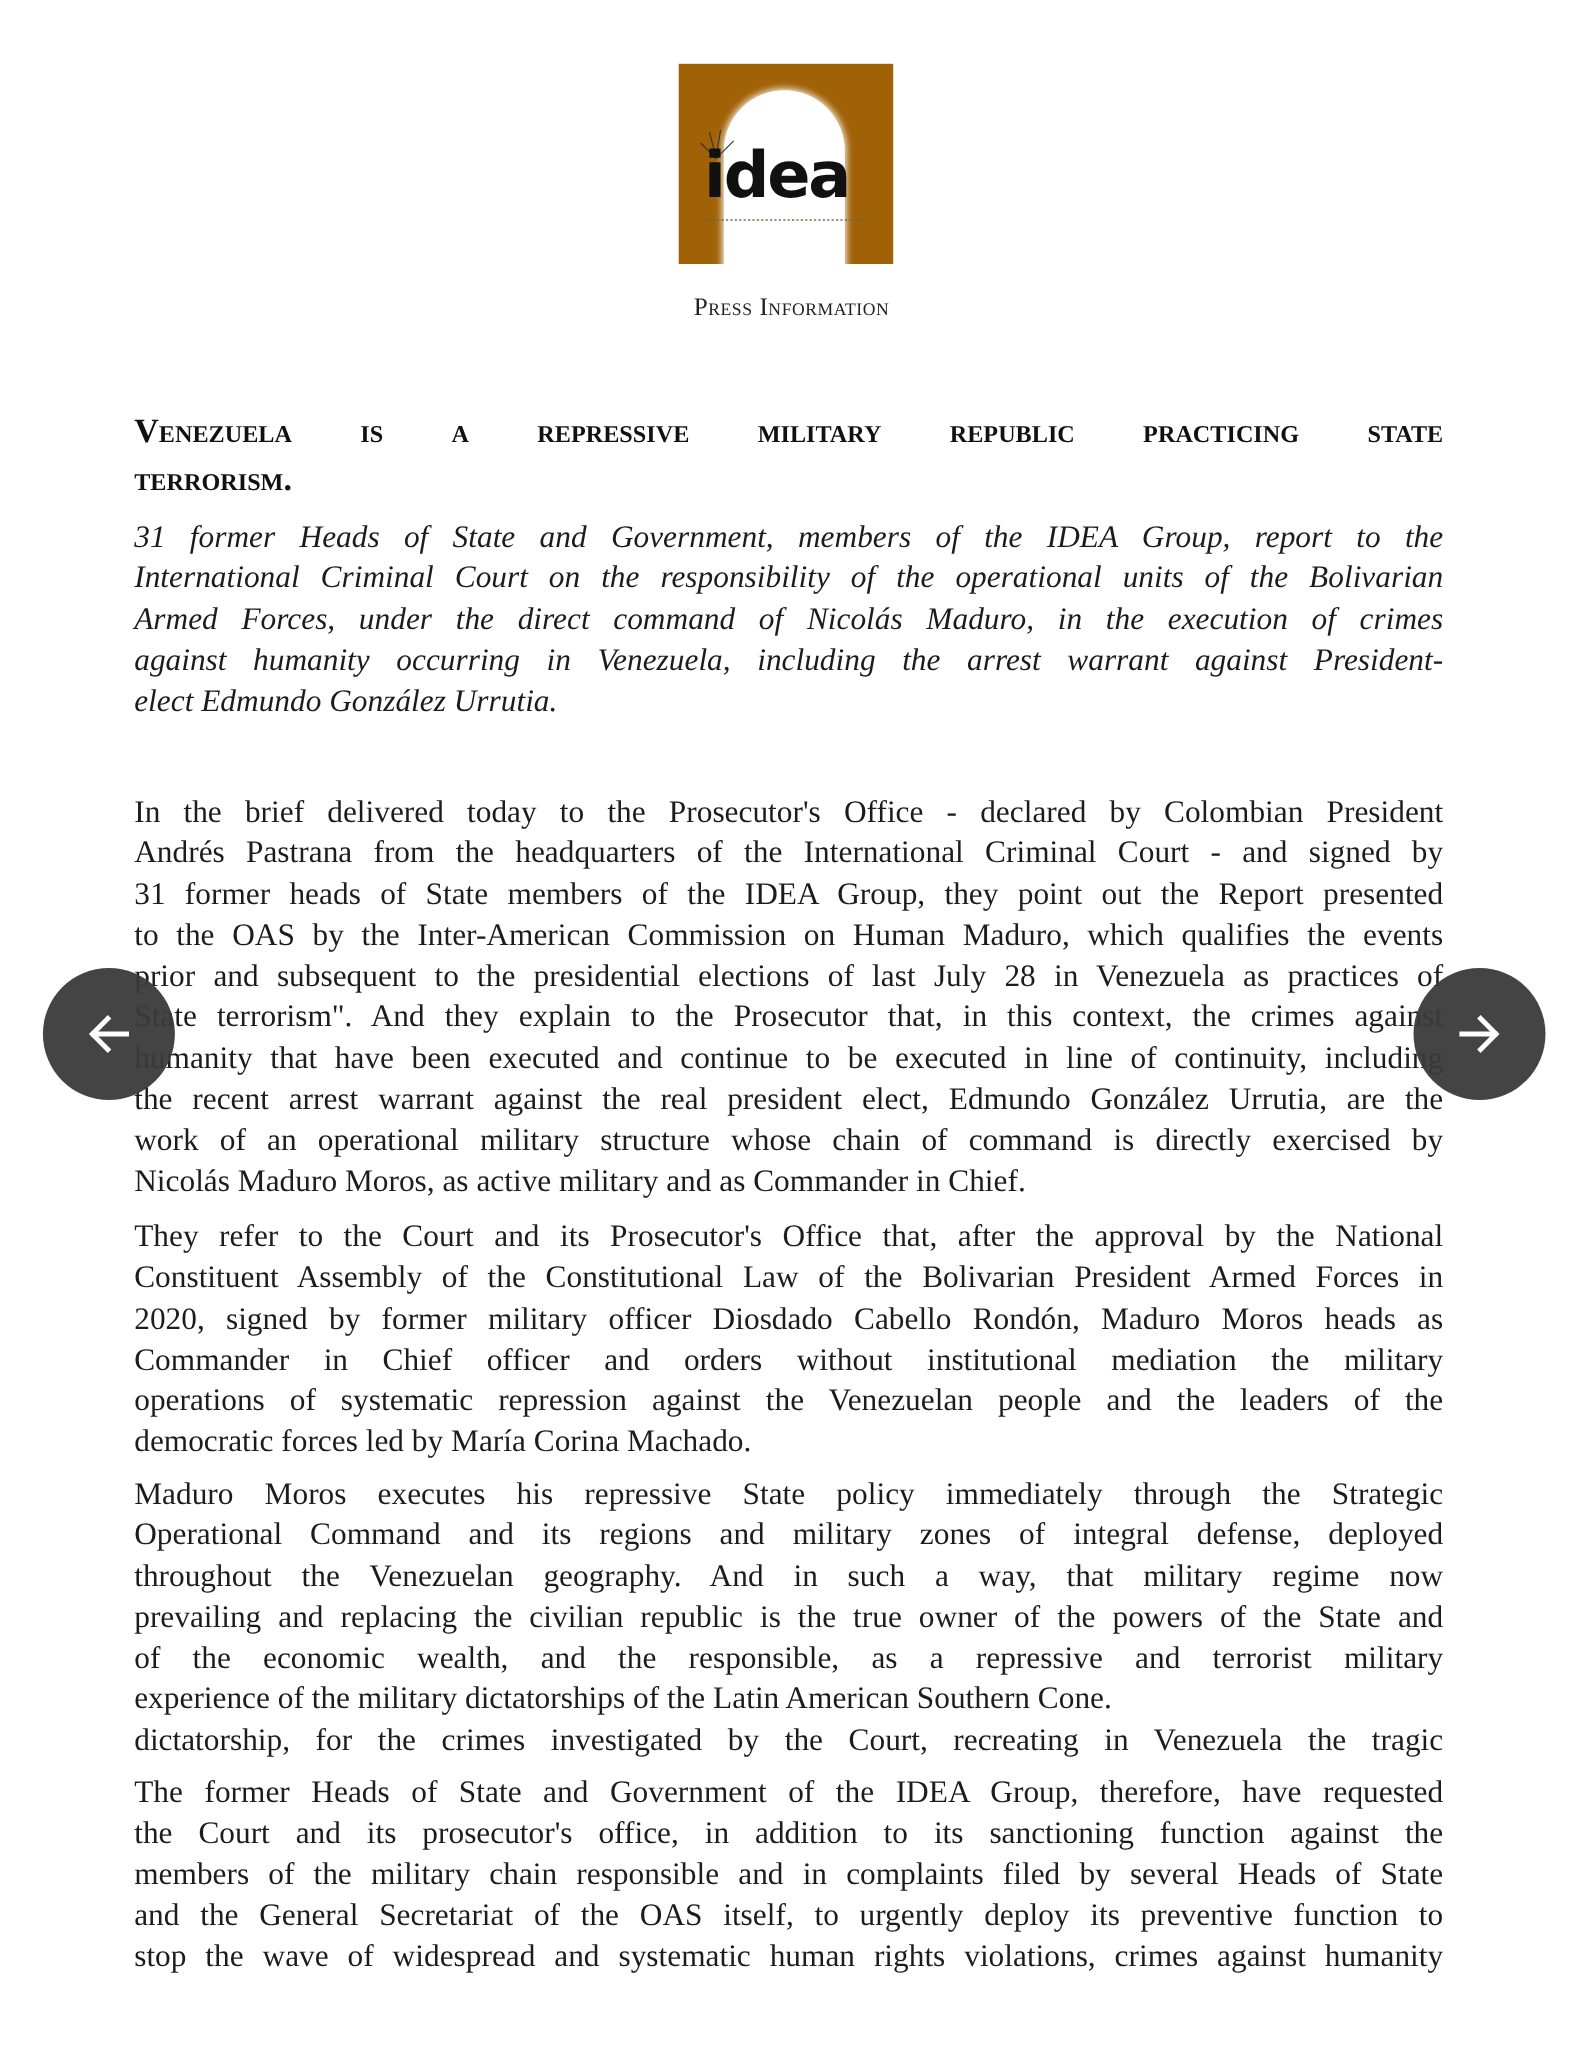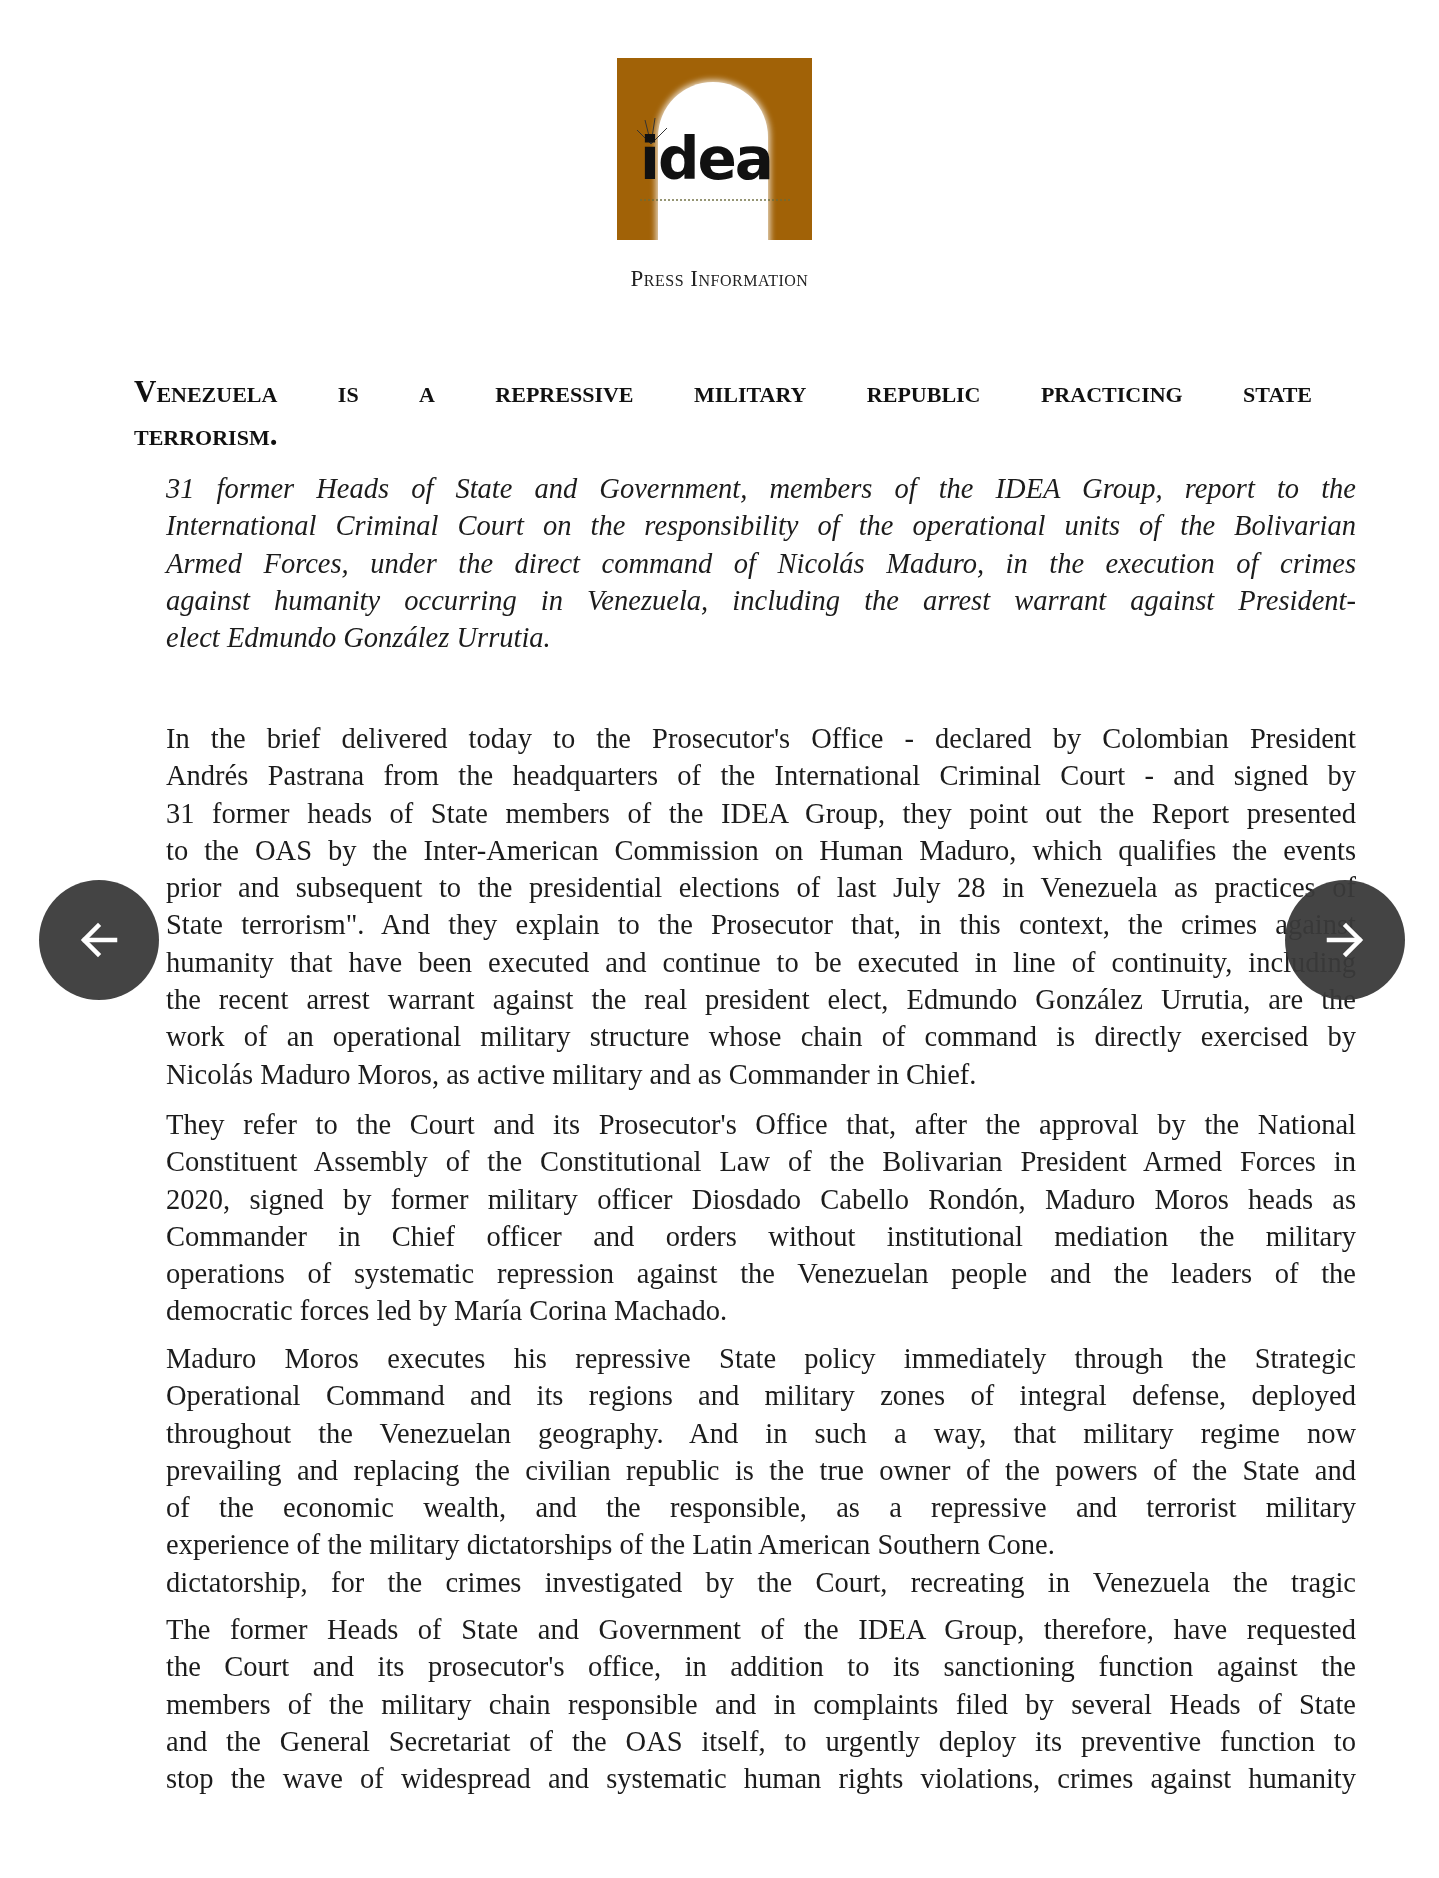--- a/index.html
+++ b/index.html
@@ -8,24 +8,24 @@
   .logo { position: absolute; left: 617px; top: 58px; width: 195px; height: 182px; background: #f6d333; overflow: hidden; }
   .bulb { position: absolute; left: 41px; top: 24px; width: 110px; height: 190px; background: #ffffff; border-radius: 55px 55px 0 0; box-shadow: 0 0 6px 2px rgba(255,255,255,0.8); }
   .bulb-neck { position: absolute; left: 48px; top: 150px; width: 96px; height: 40px; background: #ffffff; }
   .logo-word { position: absolute; left: 23px; top: 72px; font-family: "DejaVu Sans", sans-serif; font-weight: bold; font-size: 58px; letter-spacing: -2px; color: #111; line-height: 1; }
   .logo-rays { position: absolute; left: 14px; top: 58px; width: 40px; height: 30px; }
   .logo-tagline { position: absolute; left: 23px; top: 141px; width: 150px; height: 3px; border-top: 2px dotted #6b6b3a; opacity: 0.7; }
 
   .press-label { position: absolute; left: 0; width: 1439px; top: 266px; text-align: center; font-size: 23px; font-variant: small-caps; letter-spacing: 0.5px; color: #222; }
 
   .title { position: absolute; left: 122px; top: 370px; width: 1190px; font-weight: bold; font-variant: small-caps; font-size: 31px; line-height: 43px; color: #111; }
-  .title .line { display: block; text-align: justify; text-align-last: justify; white-space: nowrap; margin-left: 12px; }
+  .title .line { display: block; text-align: justify; text-align-last: justify; white-space: nowrap; }
   .title .line.last { text-align-last: left; }
 
-  .lines { position: absolute; left: 122px; width: 1190px; font-size: 28.5px; line-height: 37.3px; color: #1c1c1c; margin-left: 44px; }
+  .lines { position: absolute; left: 122px; width: 1190px; font-size: 28.5px; line-height: 37.3px; color: #1c1c1c; }
   .lines .line { display: block; text-align: justify; text-align-last: justify; white-space: nowrap; height: 37.3px; }
   .lines .line.last { text-align-last: left; }
   .subtitle { top: 470px; font-style: italic; }
   .p1 { top: 720px; }
   .p2 { top: 1106px; }
   .p3 { top: 1340px; }
   .p4 { top: 1611px; }
 
   .nav-btn { position: absolute; top: 880px; width: 120px; height: 120px; border-radius: 50%; background: rgba(58,58,58,0.95); display: flex; align-items: center; justify-content: center; cursor: pointer; }
   .nav-prev { left: 39px; }

